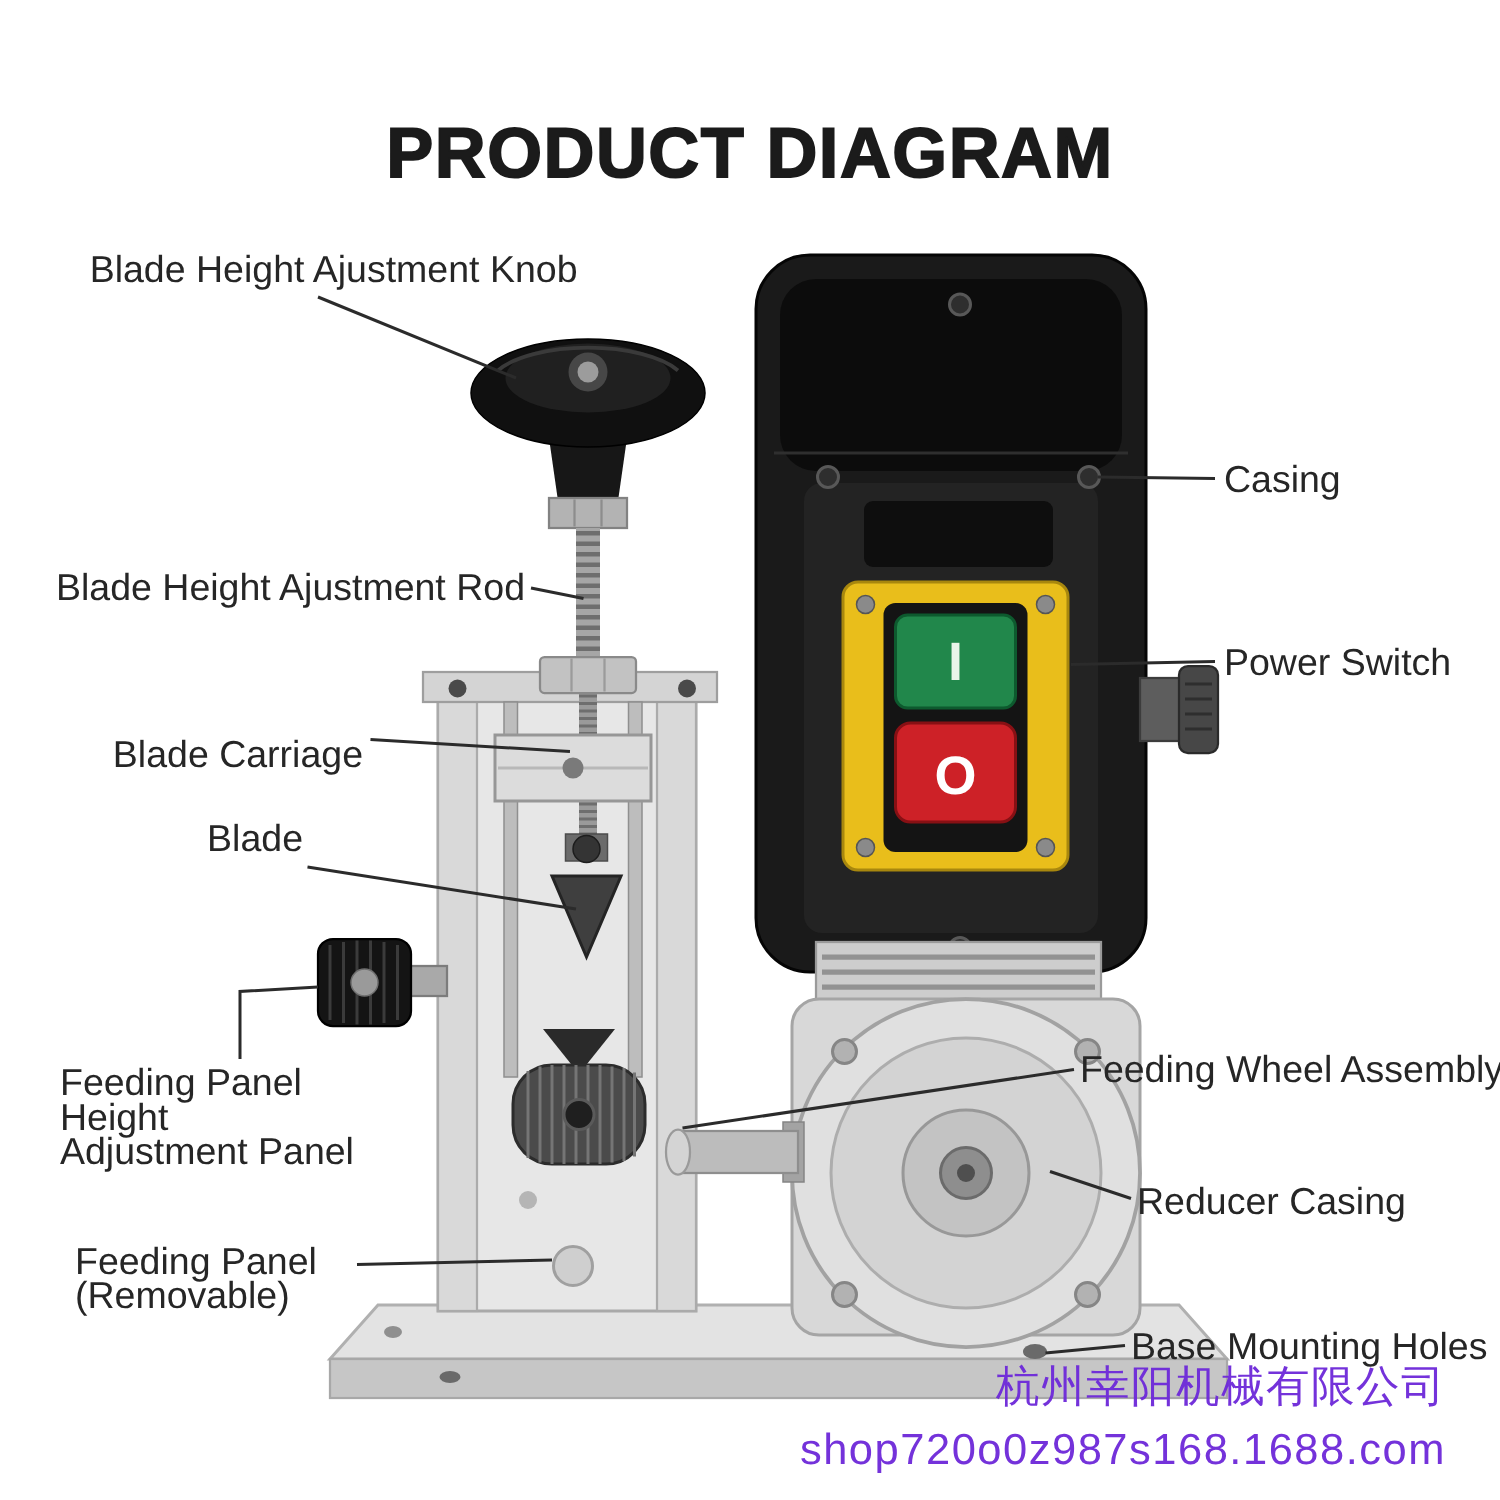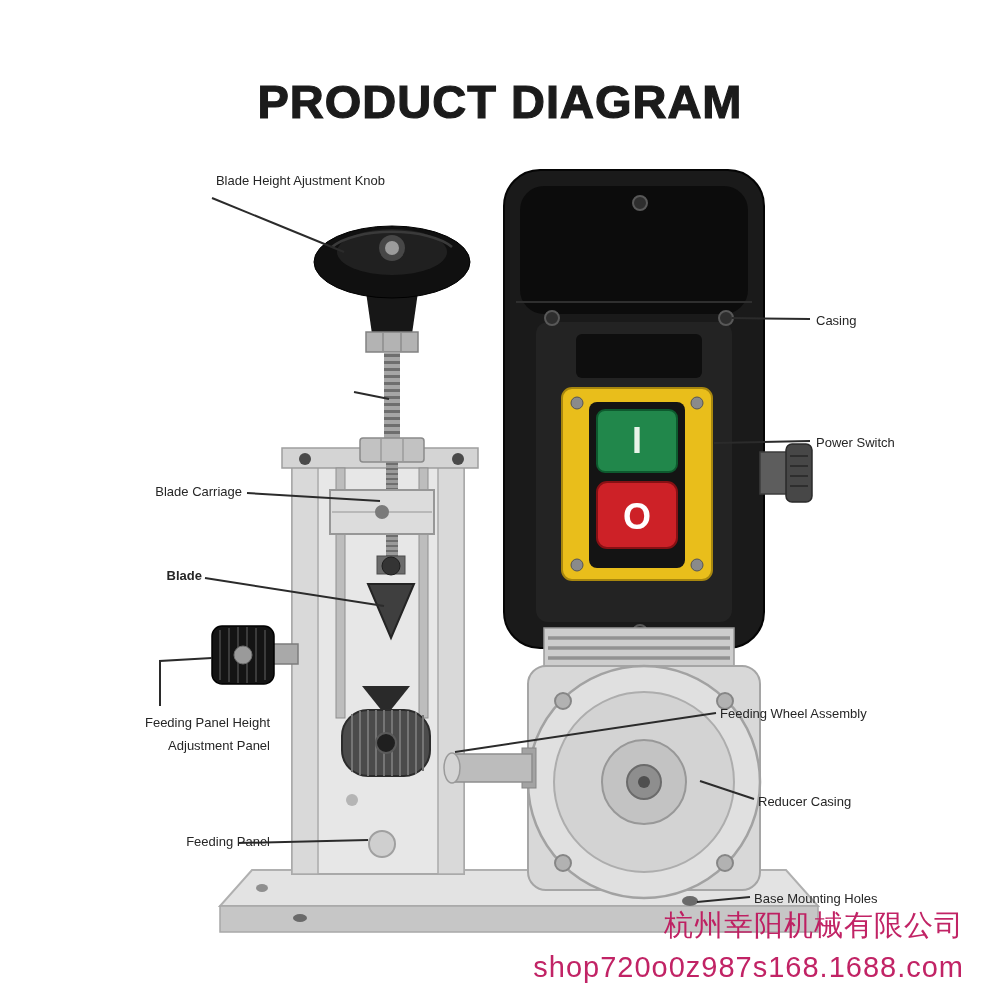--- a/index.html
+++ b/index.html
@@ -7,27 +7,27 @@
     position:relative;width:1000px;height:1000px;background:#ffffff;
     font-family:"Liberation Sans",sans-serif;overflow:hidden;margin:0 auto;
   }
   .title{
     position:absolute;top:74px;left:0;width:100%;text-align:center;
     font-size:47px;font-weight:bold;letter-spacing:1px;color:#1b1b1b;
     -webkit-text-stroke:1.2px #1b1b1b;
   }
   .machine-svg{position:absolute;left:0;top:0;width:1000px;height:1000px;}
   .label{
-    position:absolute;font-size:13px;color:#262626;white-space:nowrap;line-height:23px;
+    position:absolute;font-size:25px;color:#262626;white-space:nowrap;line-height:23px;
   }
   .label.right{text-align:right;}
-  .label.center{text-align:right;white-space:normal;}
+  .label.center{text-align:left;white-space:normal;}
   .watermark{
     position:absolute;right:36px;top:904px;text-align:right;
-    color:#be185d;font-size:29px;line-height:42px;letter-spacing:1px;opacity:.95;
+    color:#6d28d9;font-size:29px;line-height:42px;letter-spacing:1px;opacity:.95;
   }
 </style>
 </head>
 <body>
 
 <div class="stage">
 
   <div class="title">PRODUCT DIAGRAM</div>
 
   <svg class="machine-svg" viewBox="0 0 1000 1000" xmlns="http://www.w3.org/2000/svg">
@@ -160,30 +160,32 @@
       <polyline points="238,843 368,840"></polyline>
       <polyline points="810,319 732,318"></polyline>
       <polyline points="810,441 714,443"></polyline>
       <polyline points="716,713 455,752"></polyline>
       <polyline points="754,799 700,781"></polyline>
       <polyline points="750,897 697,902"></polyline>
     </g>
   </svg>
 
   <div class="label right" style="top:169px; right:615px;">Blade Height Ajustment Knob</div>
-  <div class="label right" style="top:480px; right:758px;">Blade Carriage</div>
-  <div class="label right" style="top:564px; right:798px;font-weight:bold;">Blade</div>
+  <div class="label right" style="top:381px; right:650px;">Blade Height Ajustment Rod</div>
+  <div class="label right" style="top:492px; right:758px;">Blade Carriage</div>
+  <div class="label right" style="top:548px; right:798px;">Blade</div>
 
   <div class="label center" style="top:711px; left:40px; width:230px;">
     <div>Feeding Panel Height</div>
     <div>Adjustment Panel</div>
   </div>
 
   <div class="label center" style="top:830px; left:50px; width:220px;">
     <div>Feeding Panel</div>
+    <div>(Removable)</div>
   </div>
 
   <div class="label" style="top:309px; left:816px;">Casing</div>
   <div class="label" style="top:431px; left:816px;">Power Switch</div>
   <div class="label" style="top:702px; left:720px;text-align:right;">Feeding Wheel Assembly</div>
   <div class="label" style="top:790px; left:758px;">Reducer Casing</div>
   <div class="label" style="top:887px; left:754px;">Base Mounting Holes</div>
 
   <div class="watermark">
     <div>杭州幸阳机械有限公司</div>

